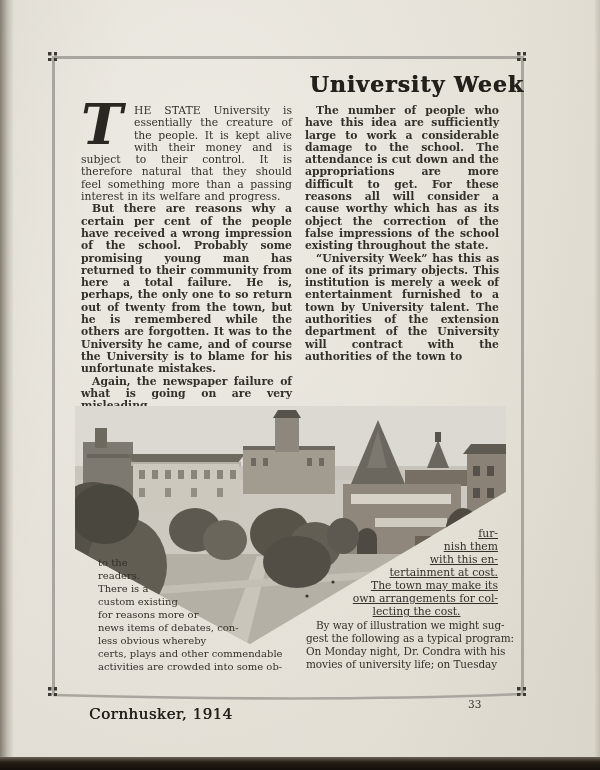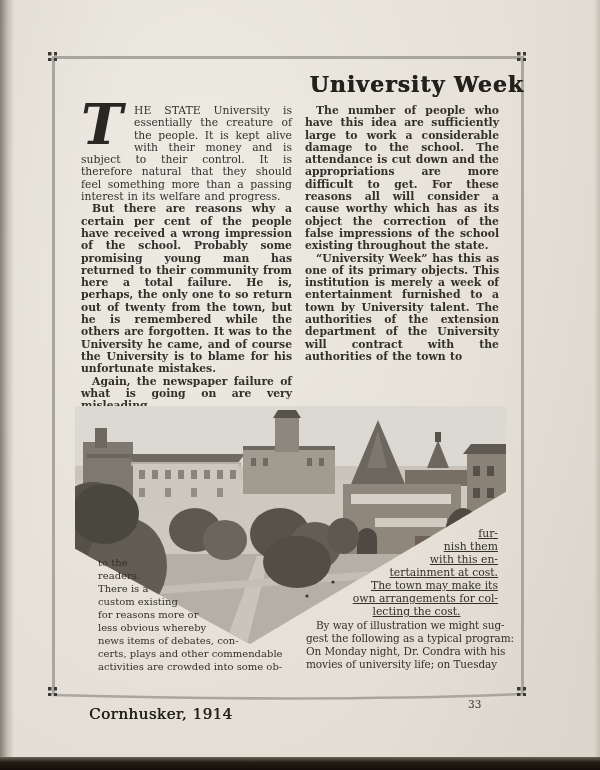--- a/index.html
+++ b/index.html
@@ -185,22 +185,22 @@
       <circle cx="258" cy="176" r="1.6" fill="#3c3831"></circle>
     </svg>
   </div>
 
   <div class="wrap-left">
     <div class="line">to the</div>
     <div class="line">readers.</div>
     <div class="line">There is a</div>
     <div class="line">custom existing</div>
     <div class="line">for reasons more or</div>
+    <div class="line">news items of debates, con-</div>
     <div class="line">less obvious whereby</div>
-    <div class="line">news items of debates, con-</div>
     <div class="line">certs, plays and other commendable</div>
     <div class="line">activities are crowded into some ob-</div>
   </div>
 
   <div class="wrap-right">
     <div class="line">fur-</div>
     <div class="line">nish them</div>
     <div class="line">with this en-</div>
     <div class="line">tertainment at cost.</div>
     <div class="line">The town may make its</div>

